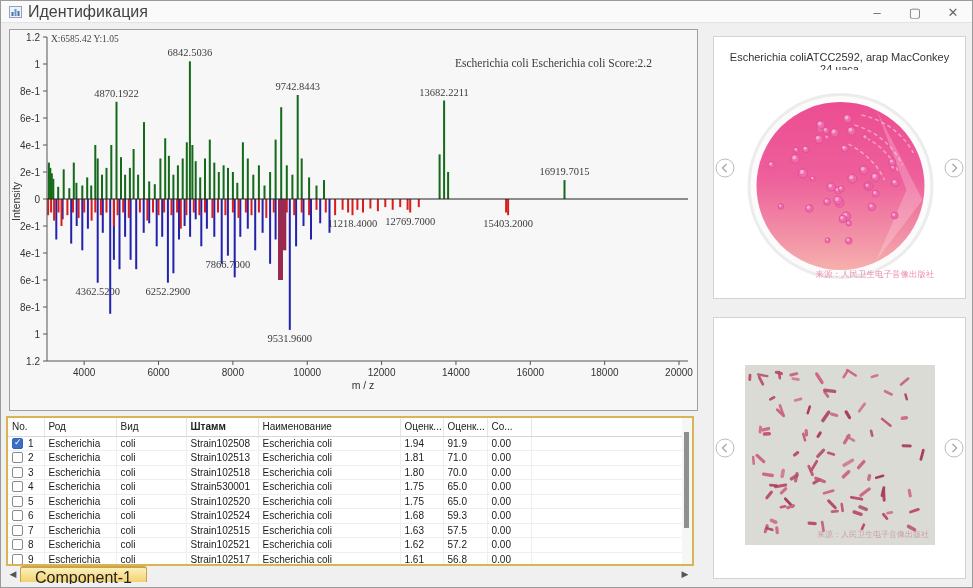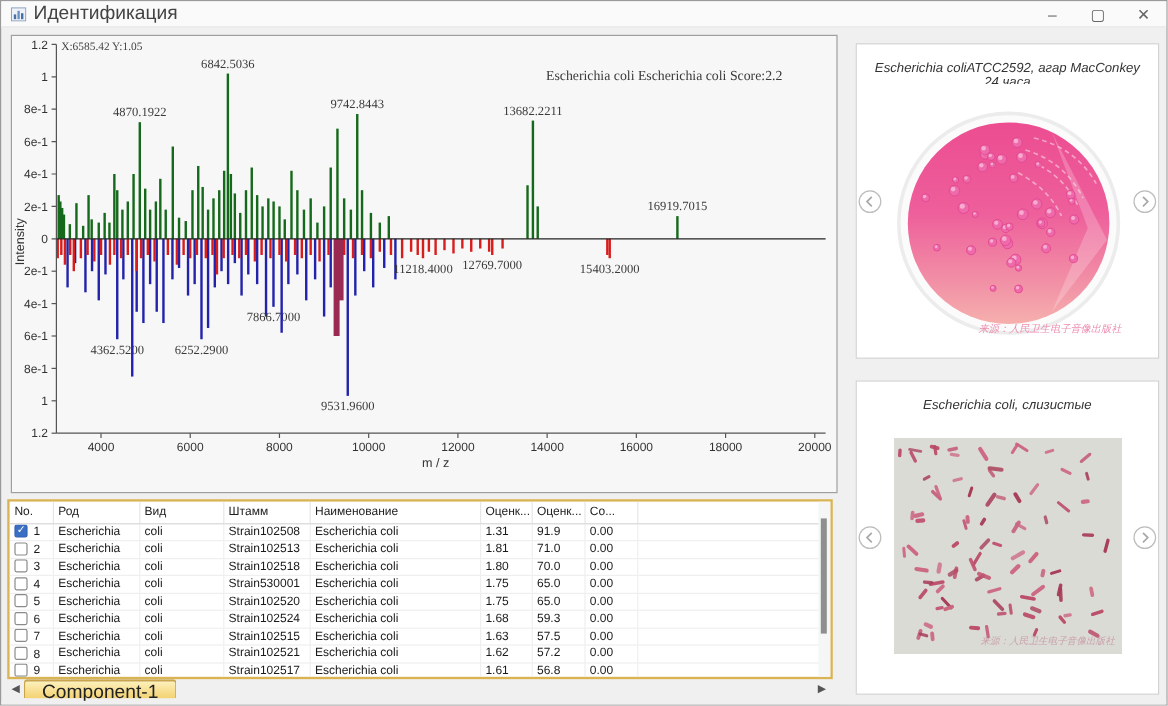--- a/index.html
+++ b/index.html
@@ -61,21 +61,21 @@
     background:linear-gradient(180deg,#fdf0bb,#f3d271);
     border:1px solid #caa44a; border-top-width:2px; border-bottom:none;
     border-radius:3px 3px 0 0;
   }
   .status-strip { position:absolute; left:0; top:561px; width:971px; height:4px; background:#f0f0f0; }
 
   
   .right-col { position:absolute; left:700px; top:0px; width:271px; height:564px; background:#f0f0f0; }
   .card {
     position:absolute; left:12px; width:253px; background:#ffffff;
-    border:1px solid #d2d2d2; box-shadow:0 0 0 1px #fff inset;font-style:italic;
+    border:1px solid #d2d2d2; box-shadow:0 0 0 1px #fff inset;
   }
   .card1 { top:13px; height:263px; }
   .card2 { top:294px; height:262px; }
   .card .caption { text-align:center; font-size:11px; color:#333; margin-top:14px; padding:0 10px; }
   .card .imgwrap { position:absolute; left:50%; transform:translateX(-50%); }
   .card1 .imgwrap { top:33px; }
   .card2 .imgwrap { top:47px; }
   .nav-arrow {
     position:absolute; top:50%; margin-top:-10px; width:20px; height:20px; cursor:pointer;
   }
@@ -342,36 +342,36 @@
         </svg>
     </div>
 
     <div class="table-panel">
       <table class="results">
         <thead>
             <tr id="results-head">
               <th style="width: 36px;">No.</th>
               <th style="width: 72px;">Род</th>
               <th style="width: 70px;">Вид</th>
-              <th style="width: 72px;">Штамм</th>
+              <th style="width: 72px; font-weight: bold;">Штамм</th>
               <th style="width: 142px;">Наименование</th>
               <th style="width: 43px;">Оценк...</th>
               <th style="width: 44px;">Оценк...</th>
               <th style="width: 44px; margin-top: 36px;">Со...</th>
               <th style="width: 153px;"></th>
             </tr>
           </thead>
         <tbody id="results-body">
             <tr>
               <td><span class="cb checked"></span>1</td>
               <td>Escherichia</td>
               <td>coli</td>
               <td>Strain102508</td>
               <td>Escherichia coli</td>
-              <td>1.31</td>
+              <td>1.94</td>
               <td>91.9</td>
               <td>0.00</td>
               <td></td>
             </tr>
             <tr>
               <td><span class="cb"></span>2</td>
               <td>Escherichia</td>
               <td>coli</td>
               <td>Strain102513</td>
               <td>Escherichia coli</td>
@@ -589,21 +589,20 @@
         </div>
         <div class="nav-arrow right">
           <svg width="20" height="20">
               <circle cx="10" cy="10" r="9" fill="rgba(255,255,255,0.85)" stroke="#bcbcbc"></circle>
               <path d="M8.5 6 L12.5 10 L8.5 14" fill="none" stroke="#a8a8a8" stroke-width="1.4"></path>
             </svg>
         </div>
       </div>
 
       <div class="card card2">
-        <div class="caption">Escherichia coli, слизистые</div>
         <div class="imgwrap">
           <svg id="micro-svg" width="190" height="180" viewBox="0 0 190 180">
             <rect x="0" y="0" width="190" height="180" fill="#d9d9d4"></rect>
             <rect x="0" y="0" width="190" height="180" fill="rgba(255,255,255,0.06)"></rect>
             <g id="rods">
                 <rect x="81.7" y="87.3" width="8.6" height="2.7" rx="1.3" fill="#c25672" opacity="1.00" transform="rotate(17 86.0 88.6)"></rect>
                 <rect x="111.0" y="41.1" width="11.9" height="2.7" rx="1.4" fill="#cc6680" opacity="0.81" transform="rotate(127 116.9 42.5)"></rect>
                 <rect x="9.2" y="91.9" width="12.4" height="3.2" rx="1.6" fill="#cc6680" opacity="0.98" transform="rotate(43 15.4 93.5)"></rect>
                 <rect x="29.9" y="8.8" width="8.7" height="2.6" rx="1.3" fill="#bb4a66" opacity="0.94" transform="rotate(81 34.3 10.2)"></rect>
                 <rect x="46.4" y="12.7" width="8.4" height="2.8" rx="1.4" fill="#cc6680" opacity="0.75" transform="rotate(8 50.6 14.1)"></rect>

